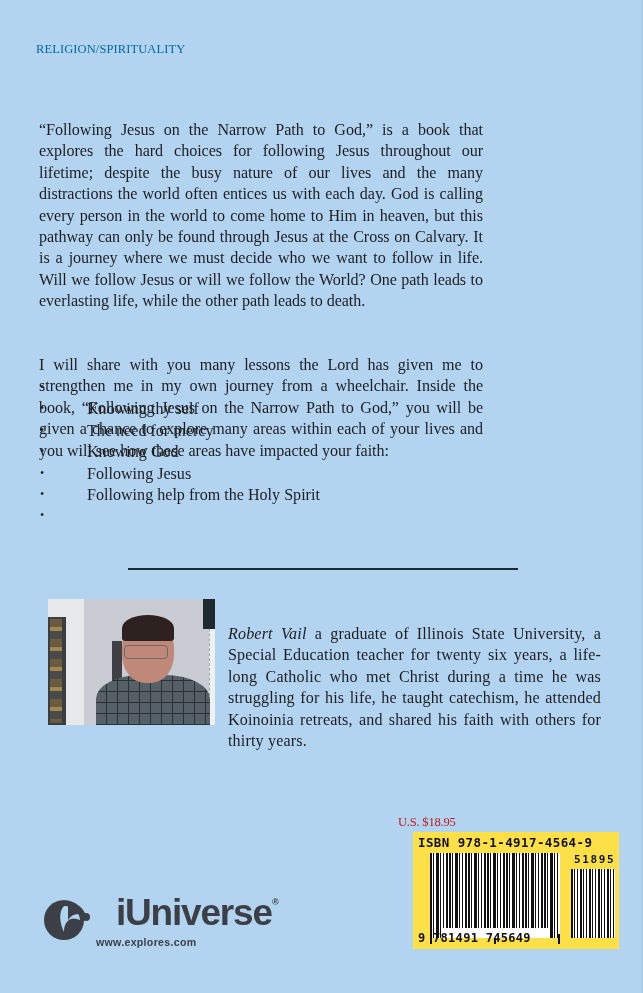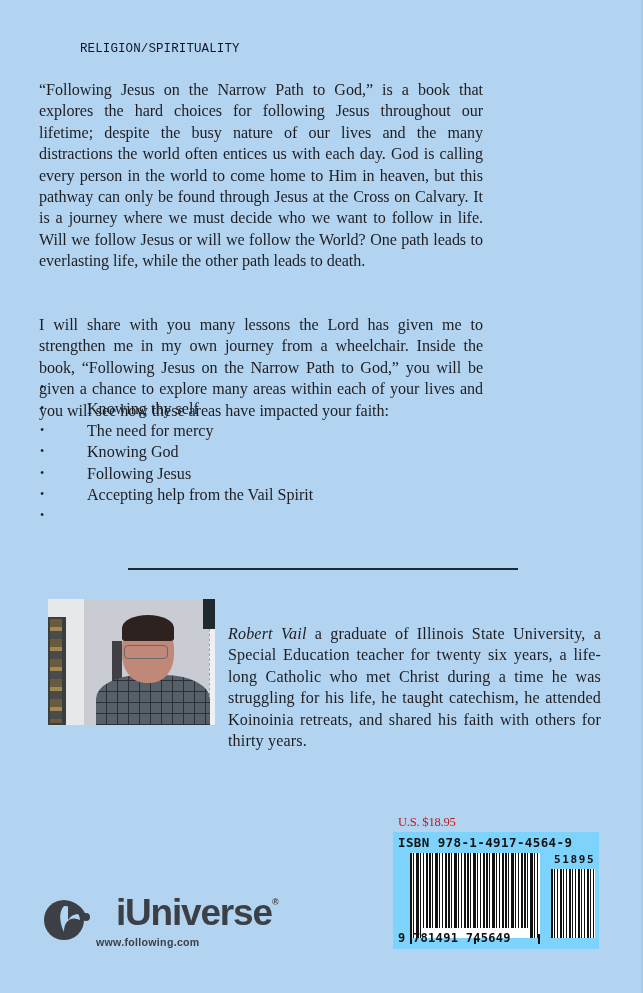--- a/index.html
+++ b/index.html
@@ -9,28 +9,29 @@
       position: relative;
       font-family: "Liberation Serif", "DejaVu Serif", serif;
       color: #1e1e22;
     }
     .edge {
       position: absolute; right: 0; top: 0; width: 2px; height: 100%;
       background: #a9cbe8;
     }
     .category {
       position: absolute; left: 36px; top: 42px;
-      font-family: Liberation Mono, monospace;
-      font-size: 12.5px; letter-spacing: 0.1px; color: #0f172a; margin-left: 44px;
+      font-family: Liberation Serif, serif;
+      font-size: 12.5px; letter-spacing: 0.1px; color: #0369a1;
     }
     .para {
       position: absolute; left: 39px; width: 444px;
       font-size: 16.1px; line-height: 21.4px;
       text-align: justify;
       letter-spacing: -0.05px;
+      margin-top: 40px;
     }
     .para1 { top: 79px; }
     .para2 { top: 314px; }
     .bullets {
       position: absolute; left: 39px; top: 377px; list-style: none;
       font-size: 16.1px; line-height: 21.4px;
     }
     .bullets li { display: flex; }
     .bullet-dot { width: 48px; font-size: 12px; line-height: 21.4px; padding-left: 1px; }
     .divider {
@@ -67,22 +68,22 @@
       letter-spacing: 0.15px;
       margin-top: 24px;
     }
     .bio .author { font-style: italic; }
     .price {
       position: absolute; left: 398px; top: 815px;
       font-family: Liberation Serif, serif;
       font-size: 12.5px; color: #b91c1c; letter-spacing: -0.2px;
     }
     .barcode-box {
-      position: absolute; left: 393px; top: 832px; width: 206px; height: 117px;
-      background: #7dd3fc;
+      position: absolute; left: 413px; top: 832px; width: 206px; height: 117px;
+      background: #fde047;
     }
     .isbn-text {
       position: absolute; left: 5px; top: 3px;
       font-family: "DejaVu Sans Mono", "Liberation Mono", monospace;
       font-size: 12.5px; font-weight: bold; letter-spacing: 0.4px; color: #111;
     }
     .price-code {
       position: absolute; left: 161px; top: 21px;
       font-family: "DejaVu Sans Mono", "Liberation Mono", monospace;
       font-size: 11px; font-weight: bold; letter-spacing: 1.6px; color: #111;
@@ -157,21 +158,21 @@
   <li>
       <span class="bullet-dot">•</span>
       <span>Knowing God</span>
     </li>
   <li>
       <span class="bullet-dot">•</span>
       <span>Following Jesus</span>
     </li>
   <li>
       <span class="bullet-dot">•</span>
-      <span>Accepting help from the Vail Spirit</span>
+      <span>Following help from the Holy Spirit</span>
     </li>
   <li>
       <span class="bullet-dot">•</span>
     </li>
 </ul>
 
 <div class="divider"></div>
 
 <div class="photo">
   <div class="wall-left"></div>
@@ -205,14 +206,14 @@
 
 <div class="logo">
   <svg class="logo-mark" viewBox="0 0 48 48">
     <circle cx="22" cy="26" r="20" fill="#3c3f45"></circle>
     <path d="M22 12 C32 12 38 20 38 26 C30 22 22 26 22 38 C18 30 16 18 22 12 Z" fill="#b3d4f0"></path>
     <path d="M26 8 C34 8 42 14 44 22 C36 18 30 20 26 26 Z" fill="#3c3f45"></path>
     <circle cx="44" cy="23" r="4" fill="#3c3f45"></circle>
   </svg>
   <div class="logo-word">iUniverse</div>
   <div class="logo-reg">®</div>
-  <div class="logo-url">www.following.com</div>
+  <div class="logo-url">www.explores.com</div>
 </div>
 
 </body></html>

